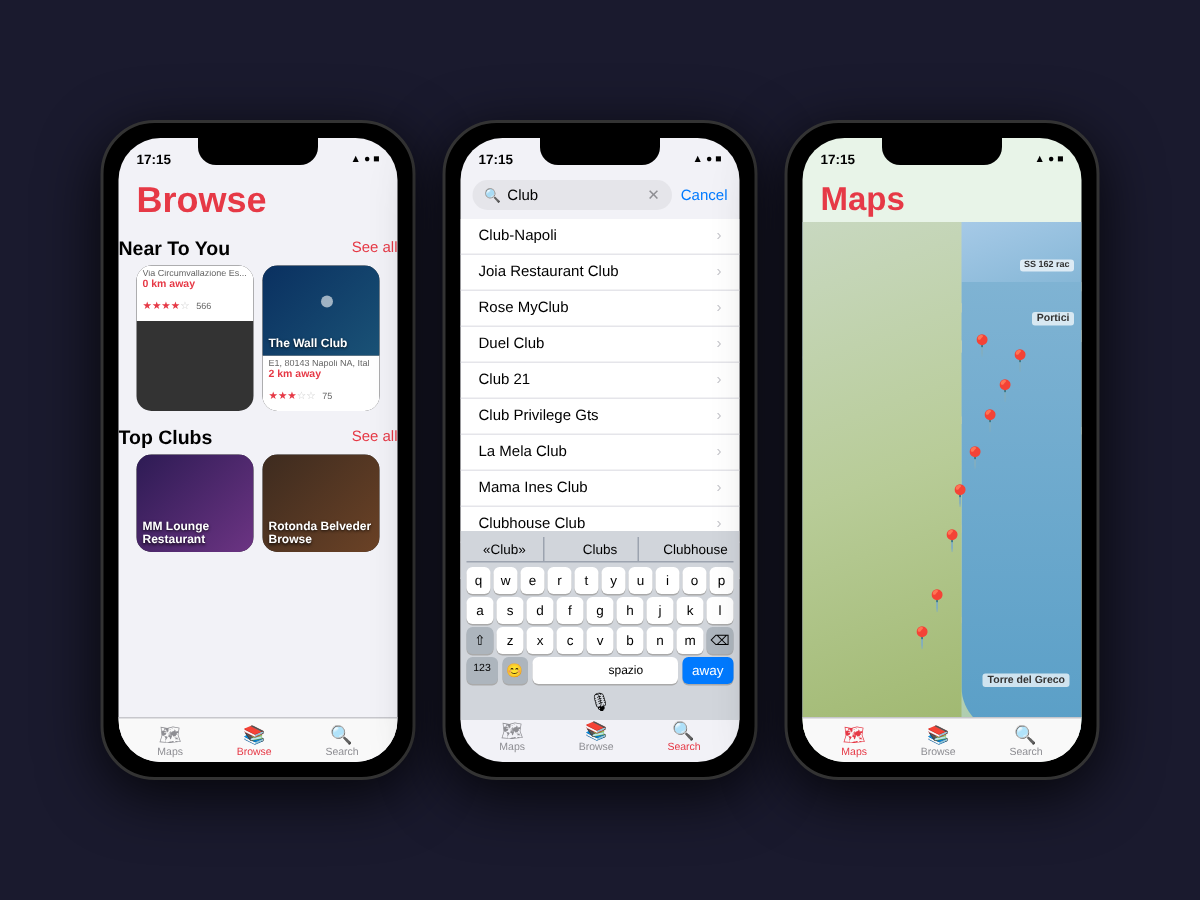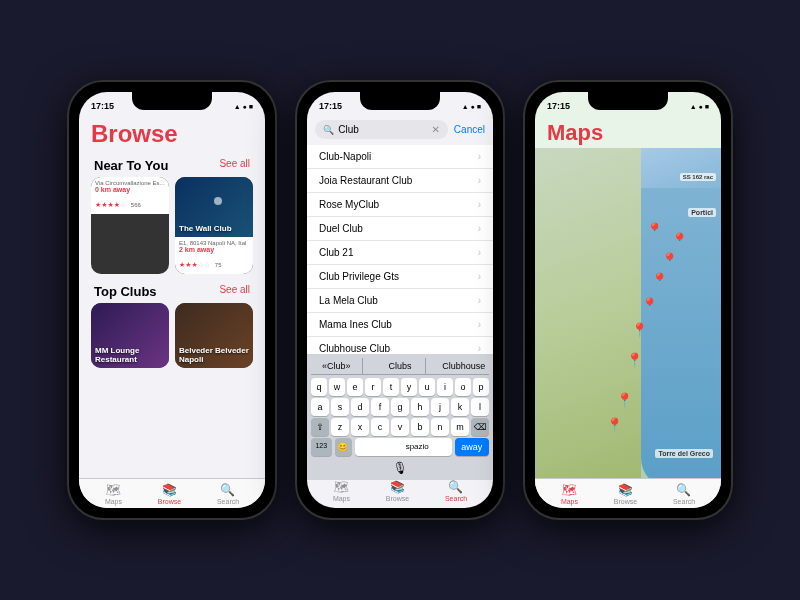--- a/index.html
+++ b/index.html
@@ -68,21 +68,22 @@
       padding: 4px 12px 6px;
     }
     .browse-title {
       font-size: 24px;
       font-weight: 700;
       color: #e63946;
     }
     .section-header {
       display: flex;
       justify-content: space-between;
-      padding: 4px 15px 4px;
+      align-items: center;
+      padding: 4px 0 4px;
     }
     .section-title { font-size: 13px; font-weight: 700; color: #000; }
     .see-all { font-size: 10px; color: #e63946; }
     .cards-row {
       display: flex;
       gap: 6px;
       padding: 0 12px 6px;
     }
     .card {
       flex: 1;
@@ -331,21 +332,21 @@
         <span class="see-all">See all</span>
       </div>
       <div class="cards-row top-cards">
         <div class="card">
           <div class="card-img card-img-purple" style="height:65px;">
             <div class="card-label">MM Lounge Restaurant</div>
           </div>
         </div>
         <div class="card">
           <div class="card-img card-img-brown" style="height:65px;">
-            <div class="card-label">Belveder Belveder Napoli</div>
+            <div class="card-label">Rotonda Belveder Browse</div>
           </div>
         </div>
       </div>
       <div class="bottom-bar">
         <div class="tab-item tab-inactive">
           <span class="tab-icon">🗺</span>
           <span class="tab-label">Maps</span>
         </div>
         <div class="tab-item tab-active">
           <span class="tab-icon">📚</span>

